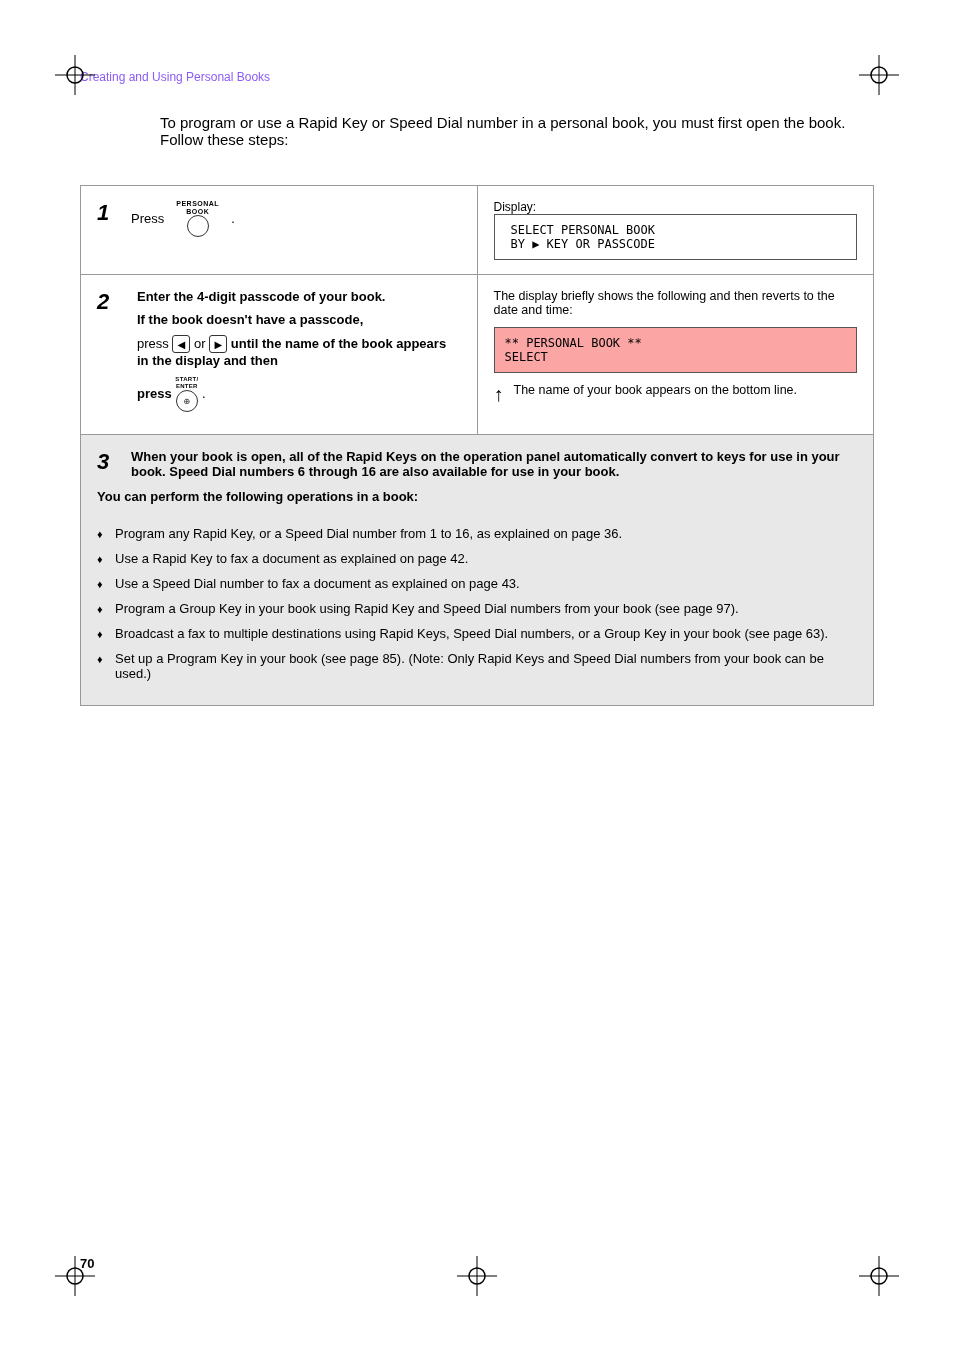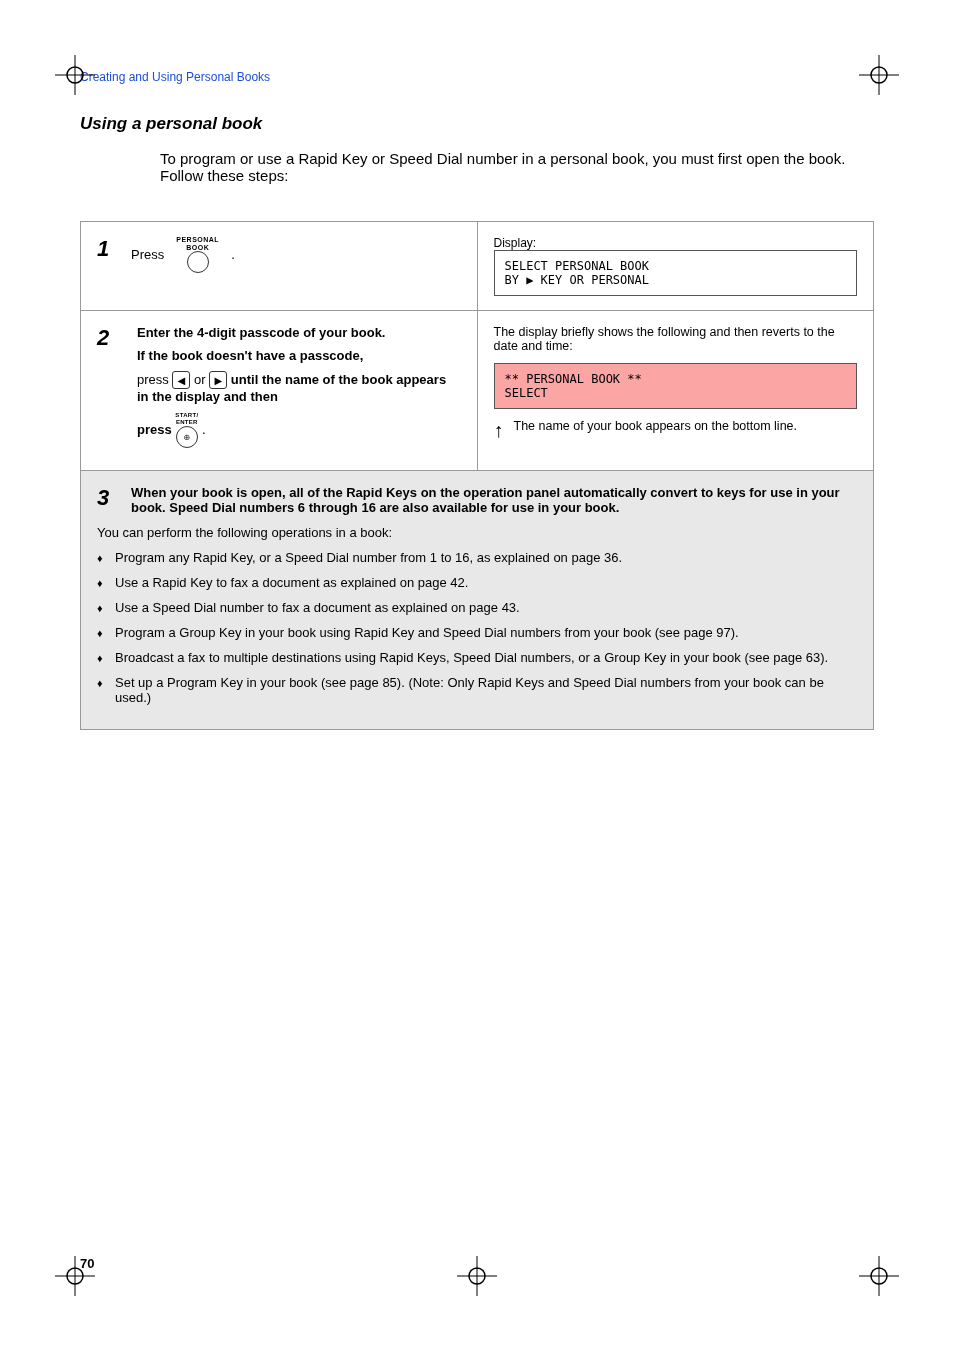--- a/index.html
+++ b/index.html
@@ -34,21 +34,21 @@
     }
 
     .corner-tl { top: 55px; left: 55px; }
     .corner-tr { top: 55px; right: 55px; }
     .corner-bl { bottom: 55px; left: 55px; }
     .corner-br { bottom: 55px; right: 55px; }
     .corner-bm { bottom: 55px; left: 50%; transform: translateX(-50%); }
 
     .breadcrumb {
       font-size: 12px;
-      color: #1d4ed8;
+      color: #8b5cf6;
       margin-bottom: 30px;
       margin-top: 10px;
     }
 
     .section-title {
       font-size: 17px;
       font-style: italic;
       font-weight: bold;
       margin-bottom: 16px;
     }
@@ -130,21 +130,21 @@
       align-items: center;
       justify-content: center;
     }
 
     .display-label {
       font-size: 12px;
     }
 
     .display-box {
       border: 1px solid #555;
-      padding: 8px 10px;
+      padding: 8px 16px;
       font-size: 12px;
       font-family: monospace;
       background: #fff;
       min-width: 200px;
     }
 
     
     .step2-left-content {
       display: flex;
       gap: 8px;
@@ -229,22 +229,22 @@
       display: flex;
       gap: 10px;
       margin-bottom: 10px;
     }
 
     .step3-body {
       font-size: 13px;
     }
 
     .step3-bold {
-      font-weight: normal;
-      margin-bottom: 10px;
+      font-weight: bold;
+      margin-bottom: 22px;
     }
 
     .bullet-list {
       list-style: none;
       padding: 0;
     }
 
     .bullet-list li {
       display: flex;
       align-items: flex-start;
@@ -304,21 +304,20 @@
   <div class="corner-mark corner-bm">
     <svg viewBox="0 0 40 40">
       <circle cx="20" cy="20" r="8" fill="none" stroke="#000" stroke-width="1.5"></circle>
       <line x1="20" y1="0" x2="20" y2="40" stroke="#000" stroke-width="1"></line>
       <line x1="0" y1="20" x2="40" y2="20" stroke="#000" stroke-width="1"></line>
     </svg>
   </div>
 
   <div class="breadcrumb">Creating and Using Personal Books</div>
 
-  <div class="section-title">Using a personal book</div>
 
   <div class="intro-text">To program or use a Rapid Key or Speed Dial number in a personal book, you must first open the book. Follow these steps:</div>
 
   <table class="steps-table">
 
     <tbody>
         <tr>
       <td class="step-left">
         <div class="step1-content">
           <span class="step-num">1</span>
@@ -332,21 +331,21 @@
               <span class="key-circle"></span>
             </span>
             <span>.</span>
           </div>
         </div>
       </td>
       <td class="step-right">
         <div class="display-label">Display:</div>
         <div class="display-box">
           <div>SELECT PERSONAL BOOK</div>
-          <div>BY ▶ KEY OR PERSONAL</div>
+          <div>BY ▶ KEY OR PASSCODE</div>
         </div>
       </td>
     </tr>
 
     <tr>
       <td class="step-left">
         <div class="step2-left-content">
           <span class="step-num">2</span>
           <div class="step2-instructions">
             <p><span class="bold-text">Enter the 4-digit passcode of your book.</span></p>

